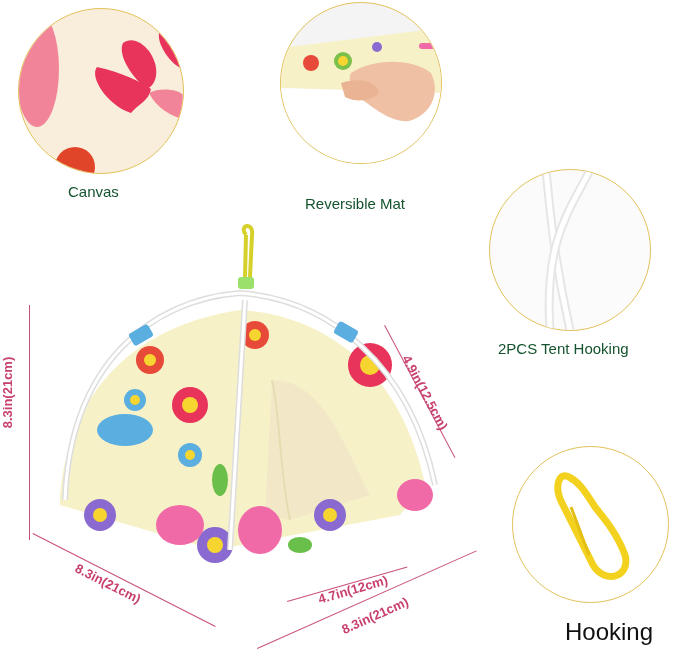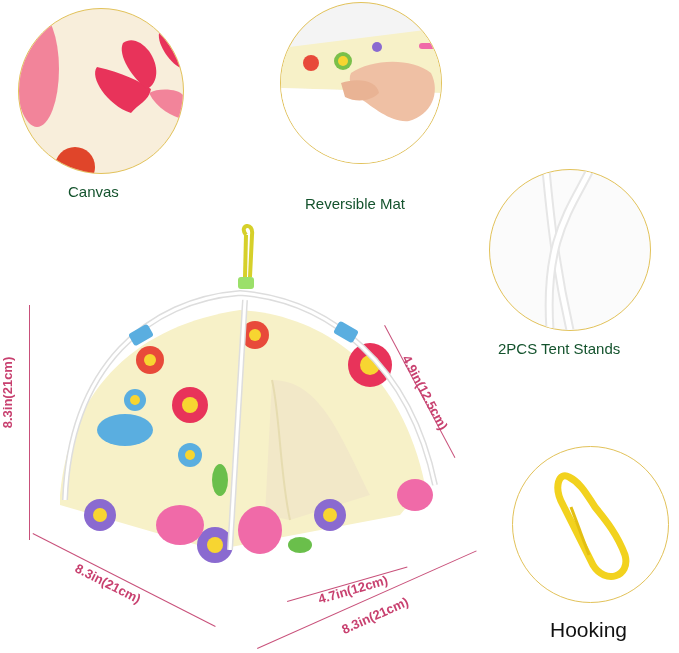--- a/index.html
+++ b/index.html
@@ -43,29 +43,29 @@
 <div class="feat-label" style="left:305px;top:195px;">Reversible Mat</div>
 
 <div class="circle" style="left:489px;top:169px;width:160px;height:160px;background:#fbfbfb;">
   <svg width="160" height="160" viewBox="0 0 160 160">
     <path d="M56 0 C60 40 64 90 80 160" stroke="#e6e6e6" stroke-width="9" fill="none"></path>
     <path d="M56 0 C60 40 64 90 80 160" stroke="#ffffff" stroke-width="5" fill="none"></path>
     <path d="M100 0 C80 40 54 70 60 160" stroke="#e6e6e6" stroke-width="9" fill="none"></path>
     <path d="M100 0 C80 40 54 70 60 160" stroke="#ffffff" stroke-width="5" fill="none"></path>
   </svg>
 </div>
-<div class="feat-label" style="left:498px;top:340px;">2PCS Tent Stands</div>
+<div class="feat-label" style="left:498px;top:340px;">2PCS Tent Hooking</div>
 
 <div class="circle" style="left:512px;top:446px;width:155px;height:155px;">
   <svg width="155" height="155" viewBox="0 0 155 155">
     <path d="M56 30 C46 24 40 40 50 58 L80 118 C92 138 118 130 112 108 C104 86 90 70 82 60 C74 48 68 36 56 30 Z" fill="none" stroke="#f2d21e" stroke-width="7" stroke-linejoin="round"></path>
     <line x1="58" y1="60" x2="76" y2="108" stroke="#e3bf12" stroke-width="3"></line>
   </svg>
 </div>
-<div class="feat-label" style="left:550px;top:618px;font-size:21px;font-weight:normal;color:#111;">Hooking</div>
+<div class="feat-label" style="left:565px;top:618px;font-size:24px;font-weight:normal;color:#111;">Hooking</div>
 
 <div class="abs" style="left:40px;top:215px;width:430px;height:350px;">
   <svg width="430" height="350" viewBox="0 0 430 350">
 
     <path d="M20 280 C30 170 100 110 200 95 C280 100 360 150 385 270 L360 300 L175 335 L20 290 Z" fill="#f7f1c8"></path>
 
     <path d="M232 165 C280 165 300 220 330 280 L250 305 L225 300 Z" fill="#f2e8c8"></path>
     <path d="M232 165 C240 200 240 260 250 305" stroke="#e6dcb0" stroke-width="2" fill="none"></path>
 
     <g>

